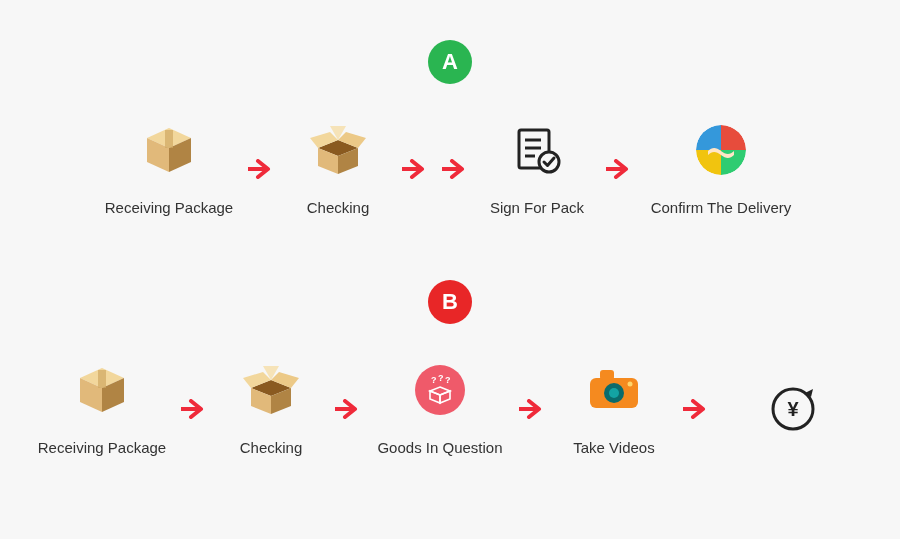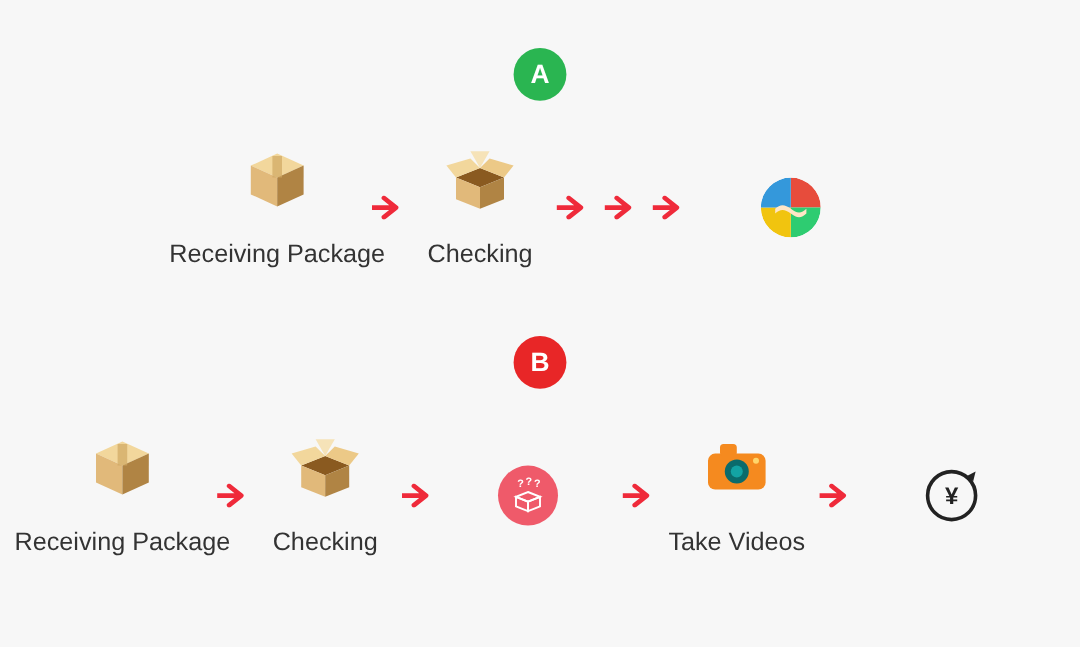--- a/index.html
+++ b/index.html
@@ -4,21 +4,21 @@
 <style>
   html,body{margin:0;padding:0;background:#f7f7f7;font-family:Arial,Helvetica,sans-serif;color:#222}
   .page{width:900px;height:539px;position:relative;background:#f7f7f7;overflow:hidden}
   .section{position:relative;height:250px}
   .badge{width:44px;height:44px;border-radius:50%;color:#fff;font-size:22px;font-weight:bold;display:flex;align-items:center;justify-content:center;position:absolute;left:50%;transform:translateX(-50%)}
   .badge-a{background:#2ab551}
   .badge-b{background:#e82627}
   .flow{position:absolute;left:0;right:0;display:flex;align-items:center;justify-content:center;gap:14px}
   .step{display:flex;flex-direction:column;align-items:center;width:130px}
   .icon-wrap{height:60px;display:flex;align-items:center;justify-content:center}
-  .label{margin-top:18px;font-size:21px;color:#333;text-align:center;line-height:1.35;white-space:nowrap}
+  .label{margin-top:18px;font-size:15px;color:#333;text-align:center;line-height:1.35;white-space:nowrap}
   .label.wrap{white-space:normal}
   .arrow{width:26px;flex:0 0 26px;display:flex;align-items:center;justify-content:center}
   .arrow svg{display:block}
   
   .circle{width:50px;height:50px;border-radius:50%;position:relative;display:flex;align-items:center;justify-content:center}
 </style>
 </head>
 <body>
 
 <div class="page">
@@ -67,39 +67,53 @@
           </svg>
       </span>
 
 
       <span class="arrow">
         <svg width="26" height="20" viewBox="0 0 26 20">
             <path d="M0 10 H16 M10 2 L20 10 L10 18" stroke="#ef2a3a" stroke-width="4" fill="none" stroke-linecap="round" stroke-linejoin="round"></path>
           </svg>
       </span>
 
+      <div class="step" style="width:110px">
+        <span class="icon-wrap">
+          <svg width="52" height="52" viewBox="0 0 52 52">
+            <rect x="8" y="6" width="30" height="38" rx="2" fill="none" stroke="#222" stroke-width="3"></rect>
+            <line x1="14" y1="16" x2="30" y2="16" stroke="#222" stroke-width="3"></line>
+            <line x1="14" y1="24" x2="30" y2="24" stroke="#222" stroke-width="3"></line>
+            <line x1="14" y1="32" x2="24" y2="32" stroke="#222" stroke-width="3"></line>
+            <circle cx="38" cy="38" r="10" fill="#f7f7f7" stroke="#222" stroke-width="3"></circle>
+            <path d="M33 38 L36.5 41.5 L43 34" stroke="#222" stroke-width="3" fill="none" stroke-linecap="round" stroke-linejoin="round"></path>
+          </svg>
+        </span>
+        <span class="label">Sign For Pack</span>
+      </div>
 
       <span class="arrow">
         <svg width="26" height="20" viewBox="0 0 26 20">
             <path d="M0 10 H16 M10 2 L20 10 L10 18" stroke="#ef2a3a" stroke-width="4" fill="none" stroke-linecap="round" stroke-linejoin="round"></path>
           </svg>
       </span>
 
       <div class="step" style="width:150px">
         <span class="icon-wrap">
           <span class="circle" style="width:50px;height:50px;overflow:hidden">
             <svg width="50" height="50" viewBox="0 0 50 50">
               <path d="M25 0 A25 25 0 0 1 50 25 L25 25 Z" fill="#e74c3c"></path>
               <path d="M50 25 A25 25 0 0 1 25 50 L25 25 Z" fill="#2ecc71"></path>
               <path d="M25 50 A25 25 0 0 1 0 25 L25 25 Z" fill="#f1c40f"></path>
               <path d="M0 25 A25 25 0 0 1 25 0 L25 25 Z" fill="#3498db"></path>
               <path d="M12 26 C16 22 20 22 25 26 C30 30 34 30 38 26 L38 30 C34 34 30 34 25 30 C20 26 16 26 12 30 Z" fill="#ffe6c7"></path>
             </svg>
           </span>
         </span>
+        <span class="label">Confirm The Delivery</span>
       </div>
 
     </div>
   </div>
 
   <div class="section" style="top:10px">
     <div class="badge badge-b" style="top:20px">
       <span>B</span>
     </div>
     <div class="flow" style="top:100px">
@@ -148,20 +162,21 @@
             <svg width="34" height="34" viewBox="0 0 34 34">
               <text x="8" y="10" font-size="9" fill="#fff" font-weight="bold">?</text>
               <text x="15" y="8" font-size="9" fill="#fff" font-weight="bold">?</text>
               <text x="22" y="10" font-size="9" fill="#fff" font-weight="bold">?</text>
               <polygon points="17,14 27,18 17,22 7,18" fill="none" stroke="#fff" stroke-width="1.6"></polygon>
               <polygon points="7,18 17,22 17,30 7,26" fill="none" stroke="#fff" stroke-width="1.6"></polygon>
               <polygon points="27,18 17,22 17,30 27,26" fill="none" stroke="#fff" stroke-width="1.6"></polygon>
             </svg>
           </span>
         </span>
+        <span class="label">Goods In Question</span>
       </div>
 
       <span class="arrow">
         <svg width="26" height="20" viewBox="0 0 26 20">
             <path d="M0 10 H16 M10 2 L20 10 L10 18" stroke="#ef2a3a" stroke-width="4" fill="none" stroke-linecap="round" stroke-linejoin="round"></path>
           </svg>
       </span>
 
       <div class="step" style="width:110px">
         <span class="icon-wrap">

